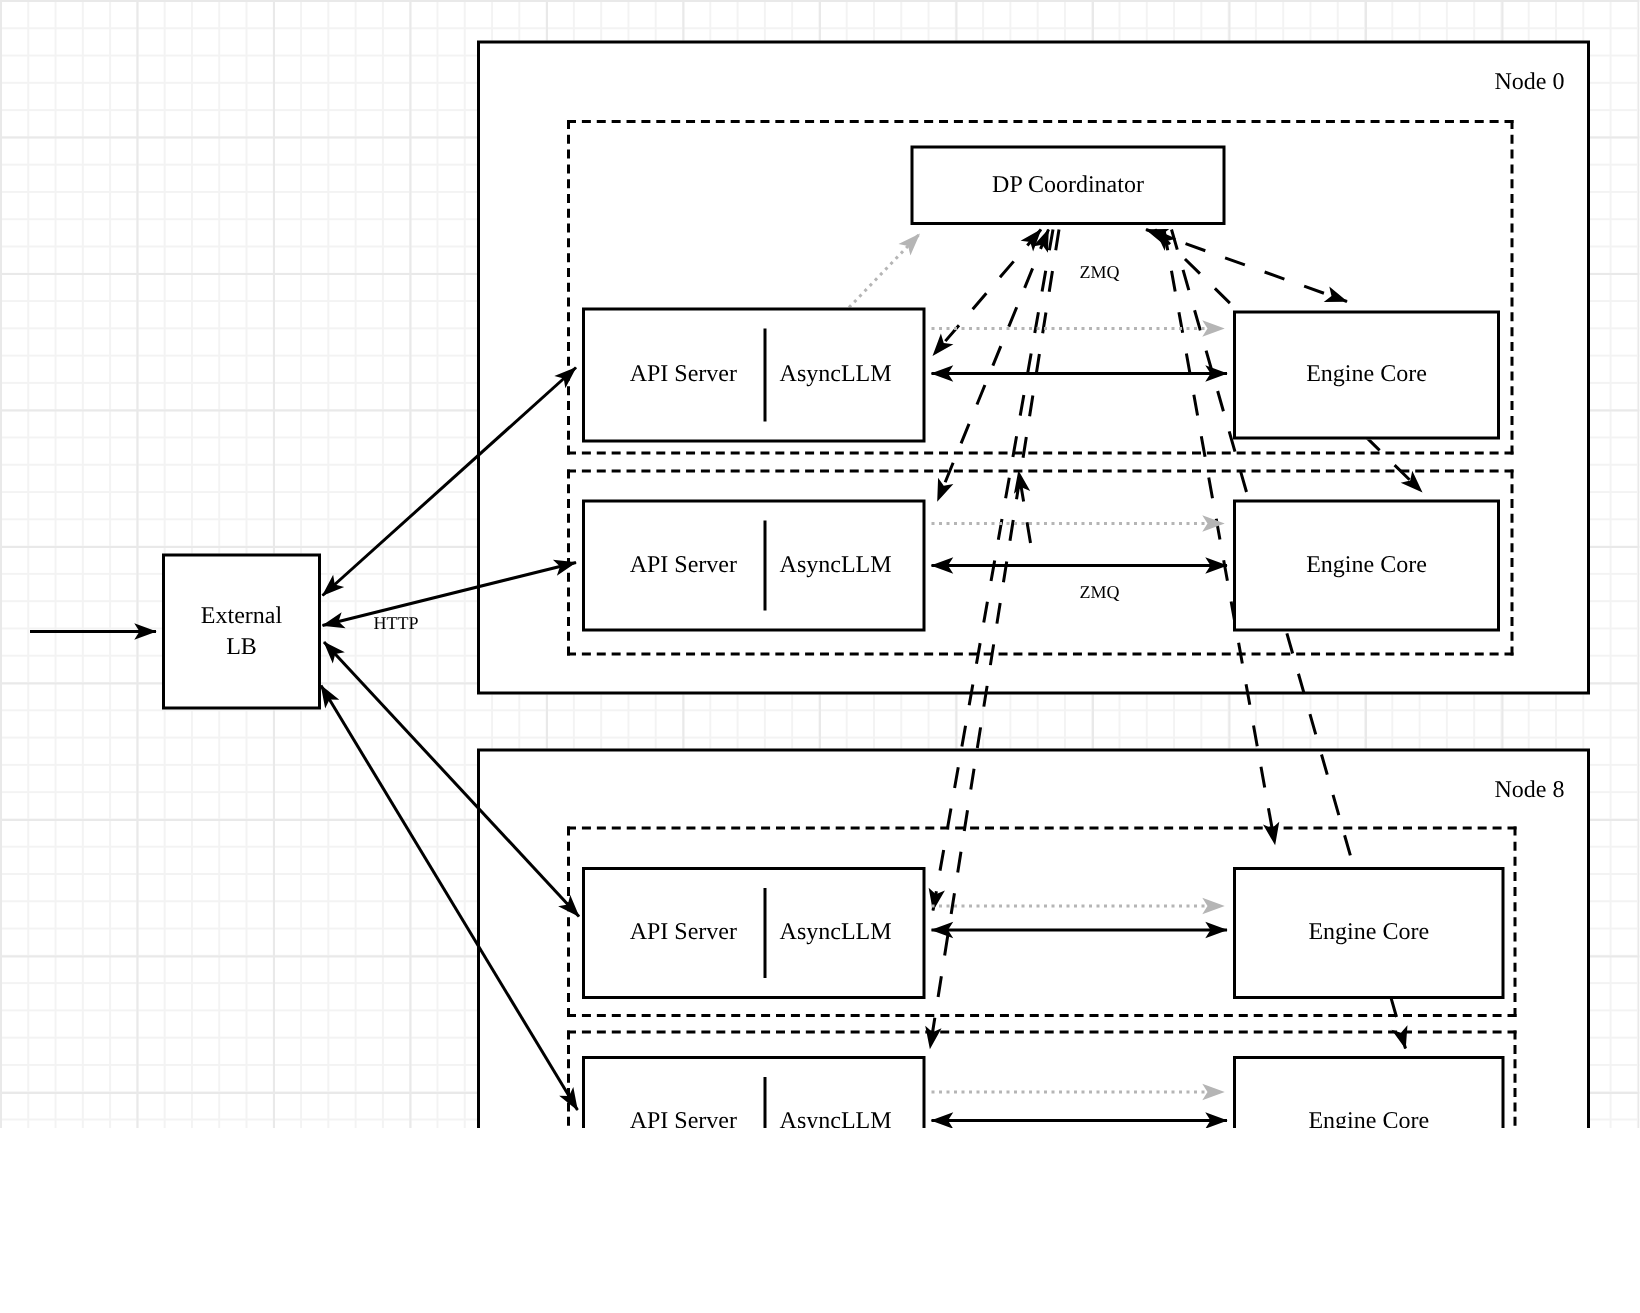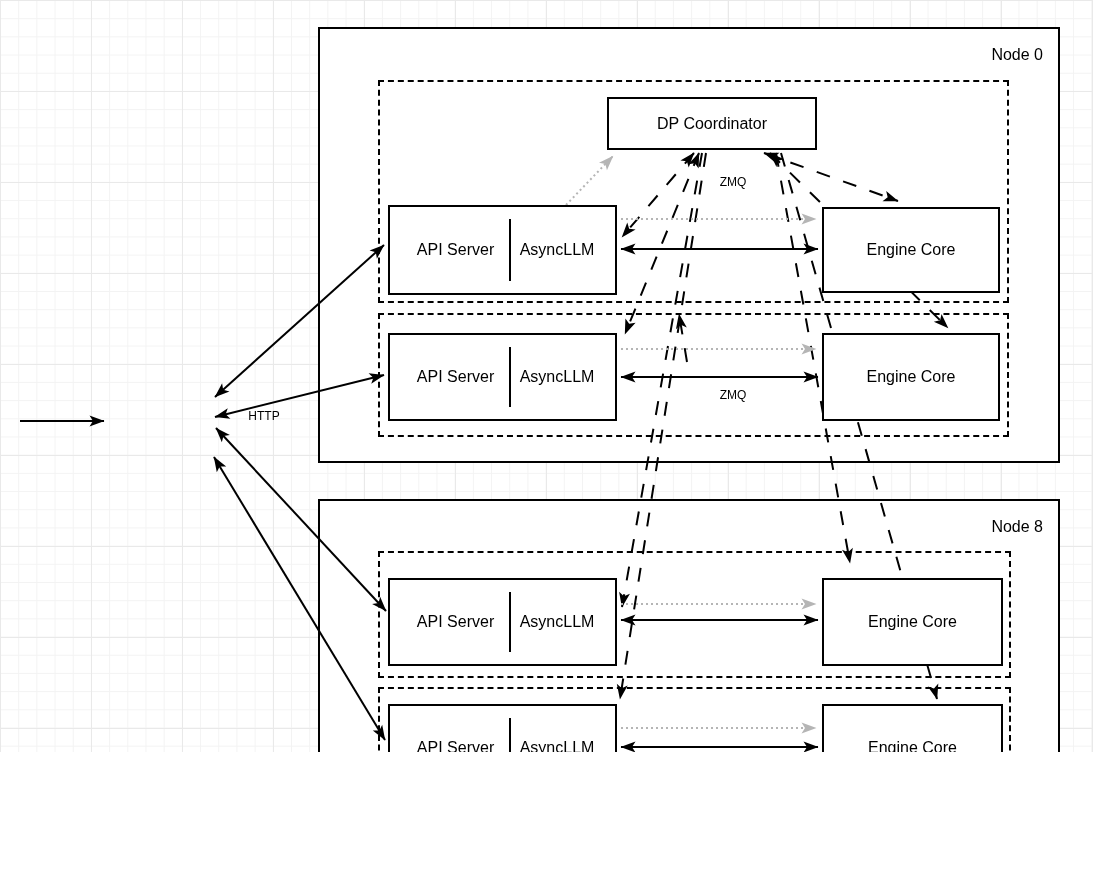--- a/index.html
+++ b/index.html
@@ -2,21 +2,21 @@
 <html><head>
 <meta charset="utf-8">
 <style>
   html, body { margin: 0; padding: 0; background: #ffffff; }
   * { box-sizing: border-box; }
   .canvas {
     position: relative;
     width: 1093px;
     height: 752px;
     overflow: hidden;
-    font-family: Liberation Sans, sans-serif;
+    font-family: Liberation Serif, serif;
     color: #000;
     background-color: #ffffff;
     background-image:
       linear-gradient(to right, #e9e9e9 1px, transparent 1px),
       linear-gradient(to bottom, #e9e9e9 1px, transparent 1px),
       linear-gradient(to right, #f3f3f3 1px, transparent 1px),
       linear-gradient(to bottom, #f3f3f3 1px, transparent 1px);
     background-size: 91px 91px, 91px 91px, 18.2px 18.2px, 18.2px 18.2px;
   }
   
@@ -123,20 +123,26 @@
 
     <g stroke="#b5b5b5" stroke-width="2" fill="none" stroke-dasharray="2 3">
       <line x1="566" y1="205" x2="613" y2="156" marker-end="url(#ag)"></line>
       <line x1="621" y1="219" x2="816" y2="219" marker-end="url(#ag)"></line>
       <line x1="621" y1="349" x2="816" y2="349" marker-end="url(#ag)"></line>
       <line x1="621" y1="604" x2="816" y2="604" marker-end="url(#ag)"></line>
       <line x1="621" y1="728" x2="816" y2="728" marker-end="url(#ag)"></line>
     </g>
   </svg>
 
+  <div class="comp lb-text" style="left:108px; top:369px; width:106px; height:104px;">
+    <div>
+      <div>External</div>
+      <div>LB</div>
+    </div>
+  </div>
 
   <div class="comp" style="left:607px; top:97px; width:210px; height:53px;">
     <span>DP Coordinator</span>
   </div>
 
   <div class="comp combo" style="left:388px; top:205px; width:229px; height:90px;">
     <div class="cell left" style="width:122px;">
       <span>API Server</span>
     </div>
     <div class="cell" style="width:103px;">

